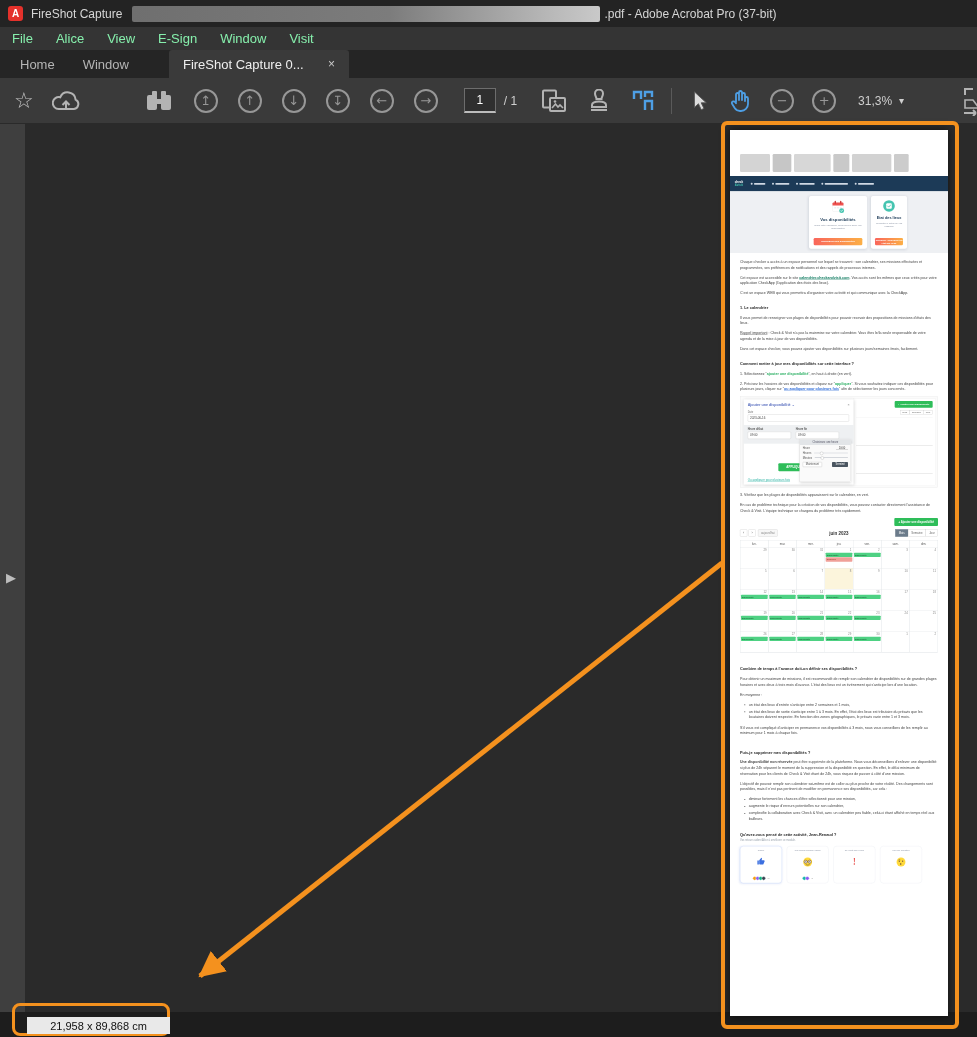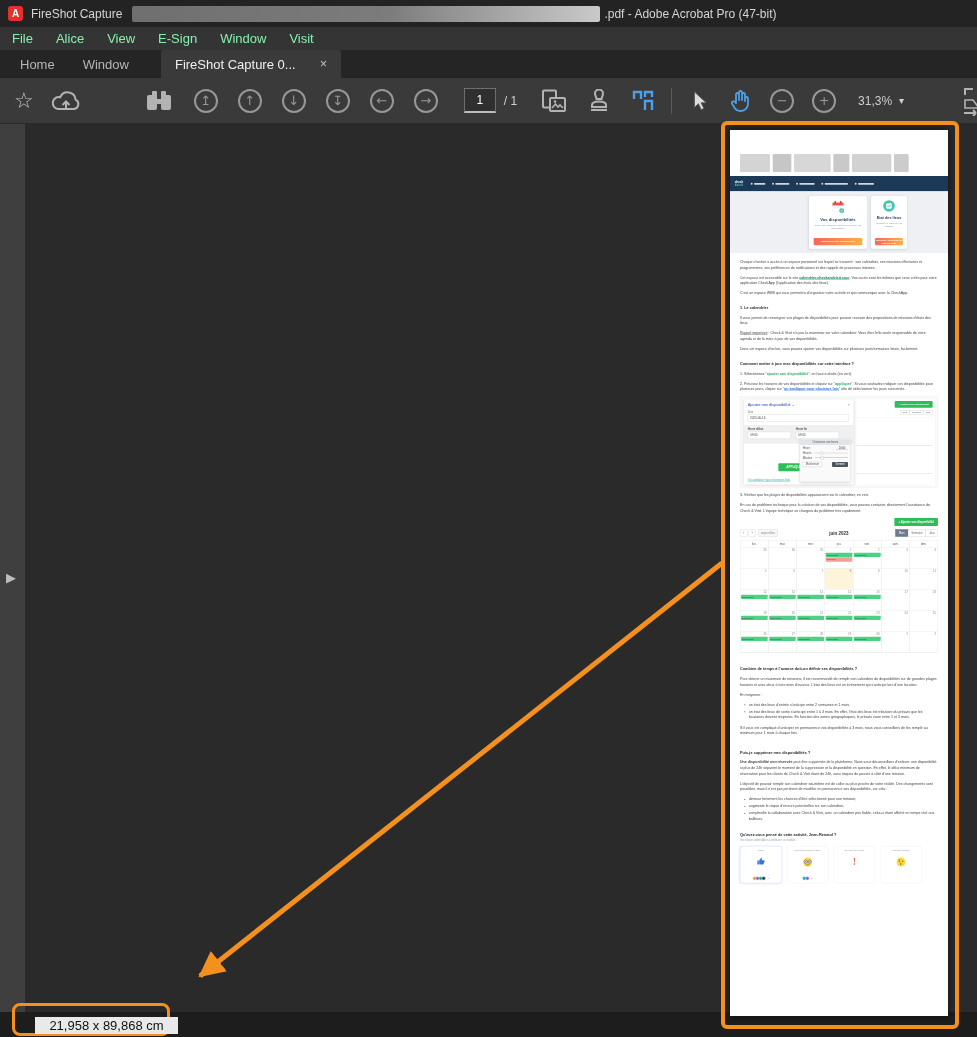--- a/index.html
+++ b/index.html
@@ -13,21 +13,21 @@
   .title-redact{display:inline-block;width:468px;height:16px;margin:0 4px 0 10px;border-radius:2px;
            background:linear-gradient(90deg,#6f6f6f,#7c7c7c 55%,#b9b9b9 90%,#c9c9c9);filter:blur(.7px);}
   
   .menubar{position:absolute;left:0;top:27px;width:100%;height:23px;background:#343434;
            display:flex;align-items:center;padding-left:12px;box-sizing:border-box;}
   .menubar span{color:#86efac;font-size:13px;margin-right:23px;cursor:default;}
   
   .tabbar{position:absolute;left:0;top:50px;width:100%;height:28px;background:#252525;display:flex;align-items:stretch;}
   .tab{display:flex;align-items:center;font-size:13px;color:#b5b5b5;padding:0 14px;}
   .tab.inactive:first-child{margin-left:6px;}
-  .tab.active{margin-left:18px;width:152px;background:#3a3a3a;color:#efefef;border-radius:3px 3px 0 0;justify-content:space-between;}
+  .tab.active{margin-left:26px;width:152px;background:#3a3a3a;color:#efefef;border-radius:3px 3px 0 0;justify-content:space-between;}
   .tabclose{color:#c9c9c9;font-size:12px;margin-left:10px;}
   
   .toolbar{position:absolute;left:0;top:78px;width:100%;height:46px;background:#3a3a3a;
            display:flex;align-items:center;padding-left:14px;box-sizing:border-box;border-bottom:1px solid #2a2a2a;}
   .tbi{display:flex;align-items:center;justify-content:center;color:#b3b3b3;}
   .star{font-family:"DejaVu Sans",sans-serif;font-size:22px;color:#c2c2c2;}
   .circ{width:24px;height:24px;border:2px solid #979797;border-radius:50%;box-sizing:border-box;
         font-family:"DejaVu Sans",sans-serif;font-size:13px;line-height:20px;text-align:center;color:#979797;}
   .pagebox{width:30px;height:22px;background:#2f2f2f;border:1px solid #6d6d6d;color:#fff;
            font-size:12px;display:flex;align-items:center;justify-content:center;margin-left:26px;border-bottom:2px solid #bdbdbd;}
@@ -141,33 +141,33 @@
   .fb-card.sel{border-color:#b9ccf5;box-shadow:0 1px 6px rgba(80,120,220,.15);}
   .fb-lab{font-size:7px;color:#8a93a3;text-align:center;line-height:1.3;min-height:18px;}
   .fb-emoji{margin:6px 0 4px 0;}
   .fb-badges{margin-top:auto;display:flex;align-items:center;}
   .fb-badges i{width:10px;height:10px;border-radius:50%;margin-right:-3px;border:1px solid #fff;}
   .fb-badges em{font-style:normal;font-size:6.5px;color:#999;margin-left:7px;}
   
   .page-hl{position:absolute;left:721px;top:-3px;width:230px;height:900px;border:4px solid #f4911e;border-radius:6px;pointer-events:none;}
   .arrow-svg{position:absolute;left:0;top:0;width:977px;height:913px;pointer-events:none;}
   .dim-hl{position:absolute;left:12px;top:879px;width:158px;height:33px;border:3px solid #f4911e;border-radius:8px;box-sizing:border-box;}
-  .dim-label{position:absolute;left:20px;top:11px;width:143px;height:17px;background:#e9e9e9;color:#111;
-             font-size:13px;display:flex;align-items:center;justify-content:center;}
+  .dim-label{position:absolute;left:12px;top:11px;width:143px;height:17px;background:#e9e9e9;color:#111;
+             font-size:11px;display:flex;align-items:center;justify-content:center;}
 </style>
 </head>
 <body>
 
 <div class="app">
 
   <div class="titlebar">
     <span class="pdficon">A</span>
     <span>FireShot Capture</span>
     <span class="title-redact"></span>
-    <span>.pdf - Adobe Acrobat Pro (47-bit)</span>
+    <span>.pdf - Adobe Acrobat Pro (37-bit)</span>
   </div>
 
   <div class="menubar">
     <span>File</span>
     <span>Alice</span>
     <span>View</span>
     <span>E-Sign</span>
     <span>Window</span>
     <span>Visit</span>
   </div>

